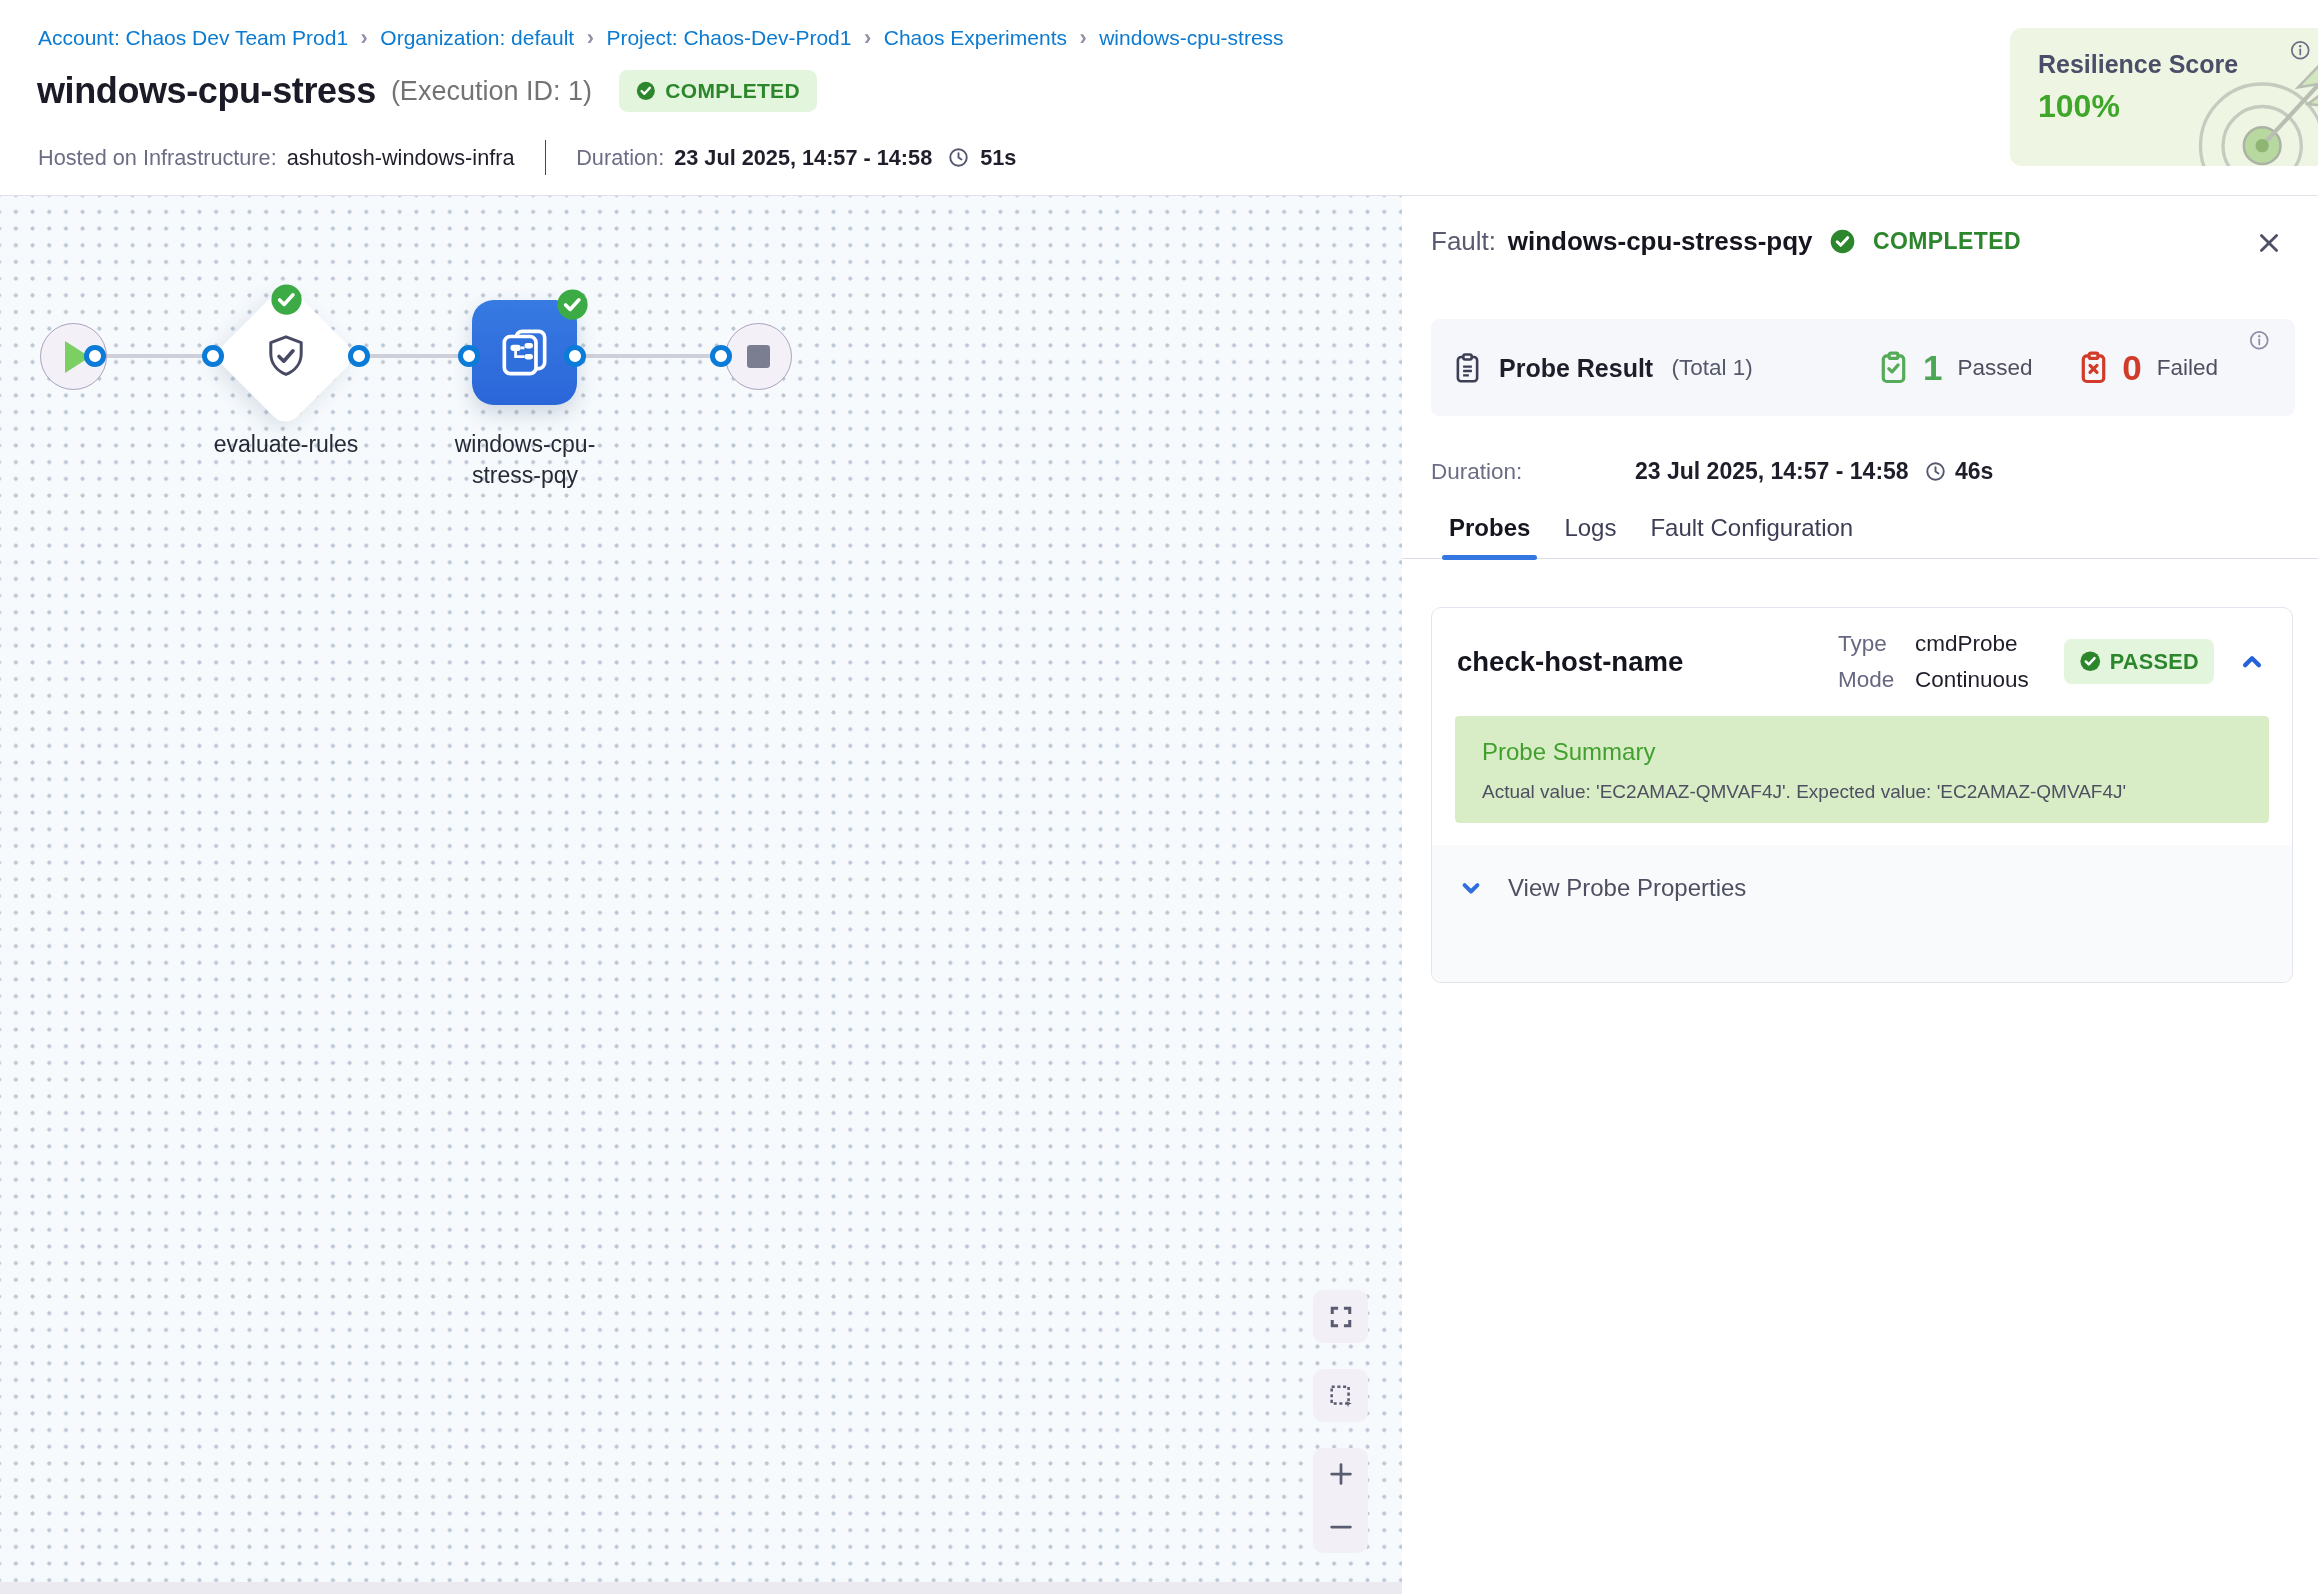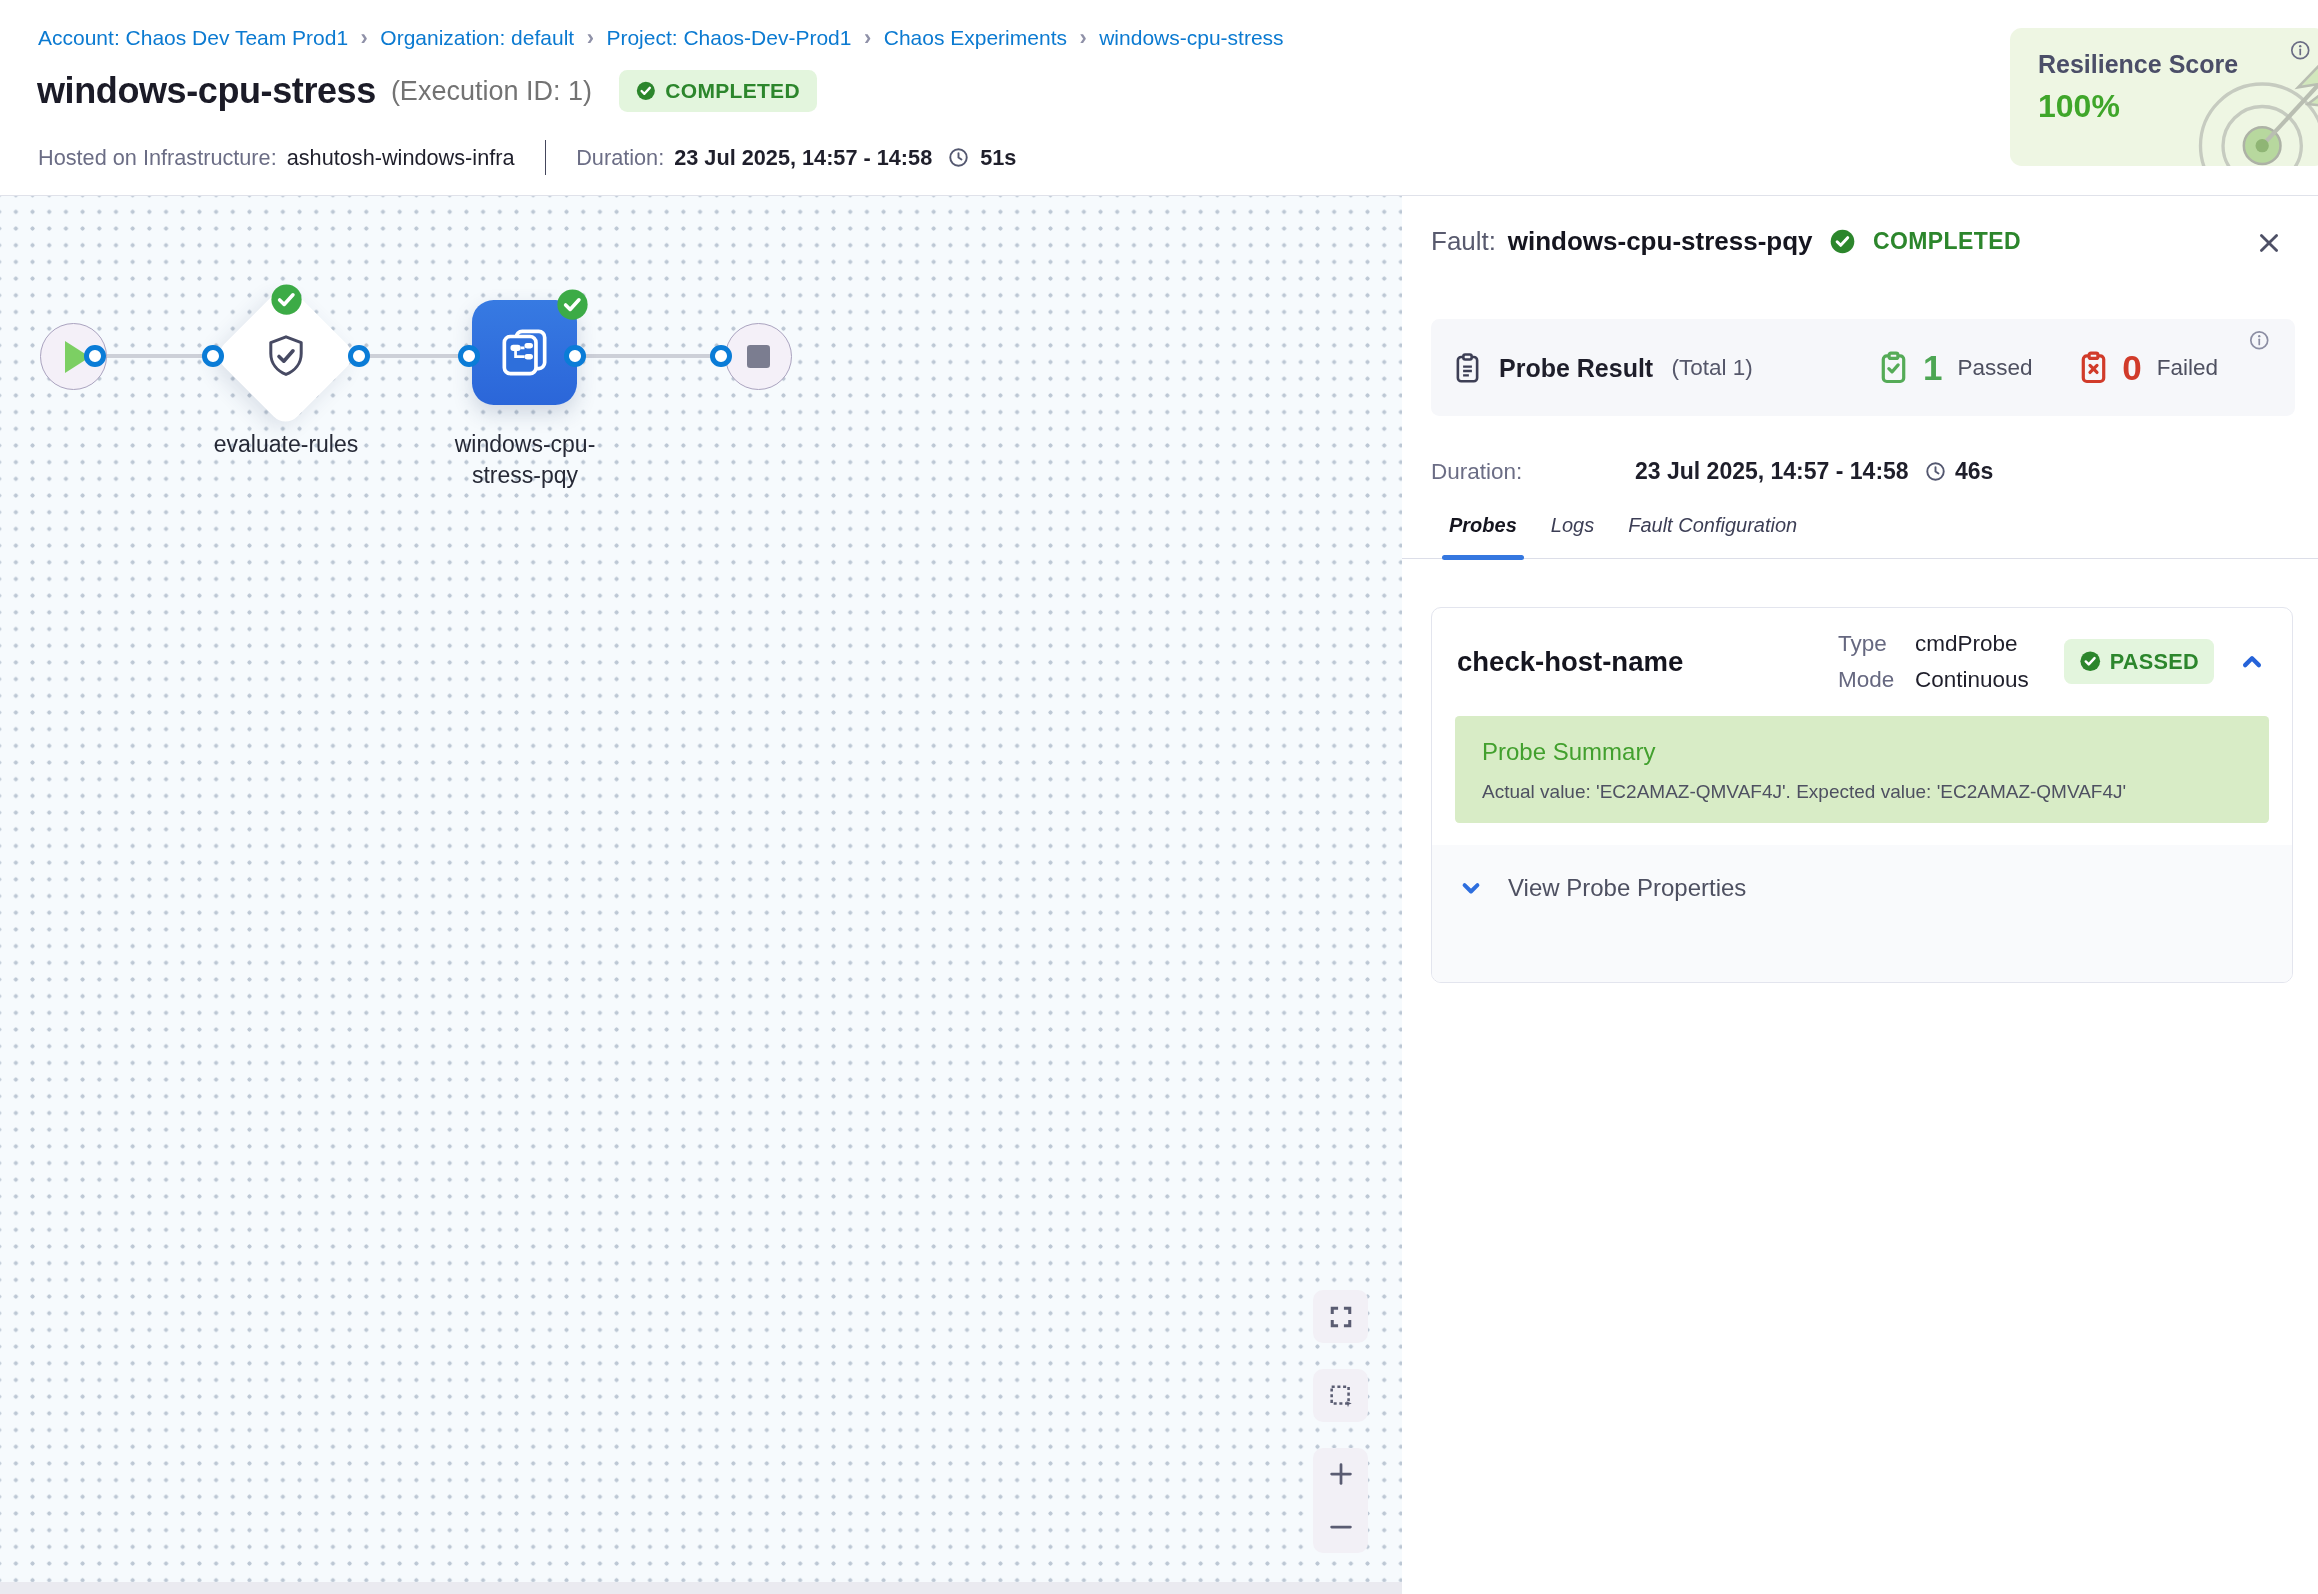--- a/index.html
+++ b/index.html
@@ -73,21 +73,21 @@
   .count-label { font-size:22.5px; color:#4e5060; margin-left:3.3px; }
   .result-info { position:absolute; right:25px; top:10px; }
 
   .panel-duration { position:absolute; left:29px; top:262px; display:flex; align-items:center; font-size:22.5px; }
   .panel-duration .dur-label { color:#6b6d85; width:204px; }
   .dur-value { color:#1e1e2a; font-weight:600; font-size:23px; }
   .dur-elapsed { color:#1e1e2a; font-weight:600; font-size:23px; }
   .dur-clock { margin:0 8.3px 0 15px; }
 
   .tabs { position:absolute; left:0; right:0; top:310px; height:53px; border-bottom:1.7px solid #dcdee8; padding-left:47px; display:flex; gap:34px; }
-  .tab { position:relative; font-size:20px; color:#3c3e55; font-weight:500; padding-top:8.3px; cursor:pointer;font-style:italic; }
+  .tab { position:relative; font-size:24px; color:#3c3e55; font-weight:500; padding-top:8.3px; cursor:pointer; }
   .tab.active { color:#15151f; font-weight:700; }
   .tab-underline { position:absolute; left:-6.7px; right:-6.7px; bottom:-1.7px; height:5px; background:#3577e0; border-radius:3.3px; }
 
   .probe-card { position:absolute; left:29px; right:26px; top:411px; height:376px; border:1.7px solid #e3e5ee; border-radius:10px; background:#ffffff; overflow:hidden; }
   .probe-head { position:absolute; left:0; right:0; top:0; height:107px; display:flex; align-items:center; padding:0 25px; }
   .probe-name { font-size:27.5px; font-weight:600; color:#15151f; }
   .probe-kv { margin-left:auto; margin-right:35px; display:flex; flex-direction:column; gap:10px; font-size:22.5px; }
   .kv-row { display:flex; }
   .kv-label { color:#666880; width:77px; }
   .kv-value { color:#1f1f2b; font-weight:500; }

